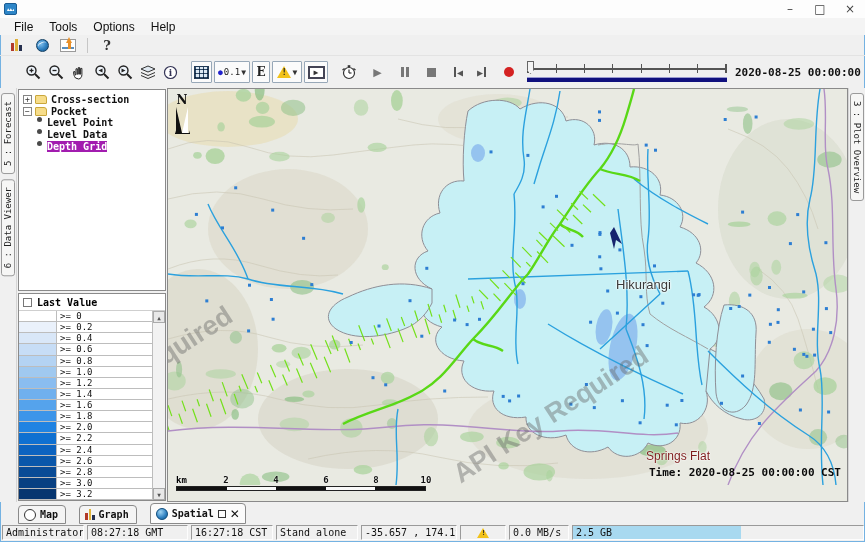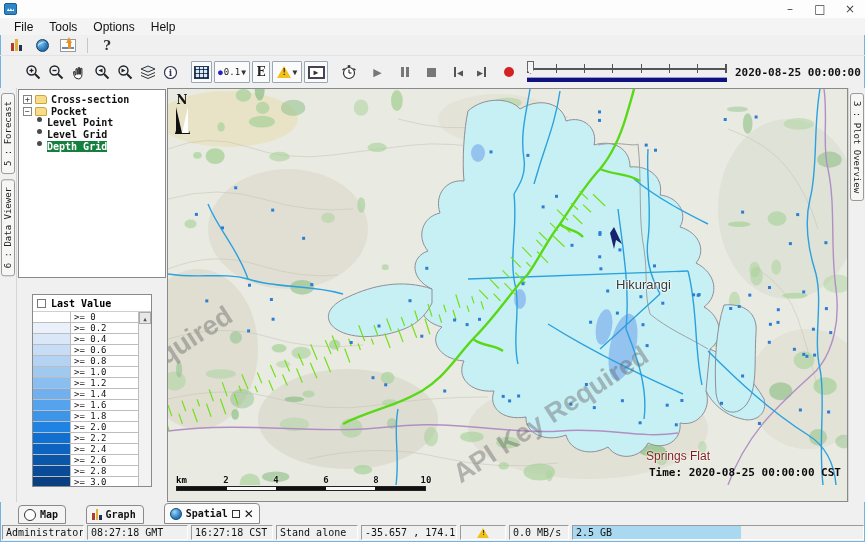--- a/index.html
+++ b/index.html
@@ -98,24 +98,24 @@
   
   .leftpanel { width:150px; flex:0 0 auto; display:flex; flex-direction:column; background:#f0f0f0; }
   .treebox { height:202px; background:#fff; border:1px solid #8a8a8a; margin:1px; overflow:hidden;
              font-size:10px; font-weight:bold; color:#111; padding:3px 0 0 4px; }
   .trow { display:flex; align-items:center; height:12px; white-space:nowrap; }
   .expander { width:9px; height:9px; border:1px solid #848484; background:#fff; font-size:8px; line-height:7px;
               text-align:center; color:#333; margin-right:3px; flex:0 0 auto; font-weight:normal;}
   .folder { width:12px; height:9px; background:#f7dd8a; border:1px solid #c9a73c; border-radius:1px 3px 1px 1px; margin-right:4px; flex:0 0 auto;}
   .bullet { width:5px; height:5px; border-radius:50%; background:#4a4a4a; margin:0 5px 0 1px; flex:0 0 auto;}
   .indent1 { margin-left:13px; display:flex; align-items:flex-start; }
-  .leaf.selected .tlabel { background:#15803d; color:#fff; }
-
-  
-  .legendbox { flex:1 1 auto; background:#fff; border:1px solid #8a8a8a; margin:15px; display:flex; flex-direction:column; overflow:hidden;}
+  .leaf.selected .tlabel { background:#a21caf; color:#fff; }
+
+  
+  .legendbox { flex:1 1 auto; background:#fff; border:1px solid #8a8a8a; margin:1px; display:flex; flex-direction:column; overflow:hidden;}
   .legendhdr { height:17px; display:flex; align-items:center; padding-left:4px; font-size:10px; font-weight:bold;
                border-bottom:1px solid #cfcfcf; flex:0 0 auto;}
   .checkbox { width:9px; height:9px; border:1px solid #777; background:#fff; margin-right:5px; }
   .legendbody { flex:1 1 auto; display:flex; }
   .legendrows { flex:1 1 auto; display:flex; flex-direction:column; }
   .lrow { flex:1 1 auto; display:flex; border-bottom:1px solid #bdbdbd; min-height:0; }
   .swatch { width:38px; border-right:1px solid #bdbdbd; flex:0 0 auto; }
   .llabel { font-size:9px; padding-left:3px; color:#111; display:flex; align-items:center; }
   .lscroll { width:13px; flex:0 0 auto; border-left:1px solid #bdbdbd; background:#f2f2f2;
              display:flex; flex-direction:column; justify-content:space-between; }
@@ -140,21 +140,21 @@
   .watermark { font-family:"Liberation Sans", sans-serif; font-size:27px; font-weight:bold;
                color:rgba(100,100,100,.42); white-space:nowrap; transform:rotate(-33deg); transform-origin:left center;}
   .scalebar { left:8px; bottom:10px; width:250px; }
   .scalenums { display:flex; font-size:9px; font-weight:bold; color:#111; height:11px; position:relative;}
   .scalenums span { position:absolute; transform:translateX(-50%); text-shadow:0 0 2px #fff;}
   .scaleunit { position:absolute; left:0; top:0; font-size:9px; font-weight:bold; text-shadow:0 0 2px #fff;}
   .scalesegs { display:flex; height:5px; border:1px solid #222; background:#fff; }
   .scalesegs i { flex:1; } .scalesegs i:nth-child(odd){ background:#111; } .scalesegs i:nth-child(even){ background:#f8f8f8; }
 
   
-  .tabbar { height:22px; display:flex; align-items:flex-end; padding-left:18px; gap:20px; flex:0 0 auto; }
+  .tabbar { height:22px; display:flex; align-items:flex-end; padding-left:18px; gap:13px; flex:0 0 auto; }
   .btab { display:flex; align-items:center; gap:4px; border:1px solid #8a8a8a; border-radius:4px 4px 0 0;
           background:#f4f4f4; font-size:10px; font-weight:bold; color:#111; padding:2px 7px 2px 5px; height:19px;}
   .btab.active { background:#fbfbfb; height:21px; padding-right:5px;}
   .tabglobe { width:12px; height:12px; border-radius:50%; border:1px solid #333; position:relative; background:#fff;
      background-image:linear-gradient(90deg,transparent 48%,#333 48% 52%,transparent 52%),
                       linear-gradient(0deg,transparent 48%,#333 48% 52%,transparent 52%);}
   .tabglobe.blue { background:#2d7fc0; border-color:#14507f;
      background-image:radial-gradient(circle at 35% 30%, #9fd4f2 0%, #2d7fc0 60%, #155988 100%);}
   .tabbars { display:flex; align-items:flex-end; gap:1px; height:11px; }
   .tabbars i { width:2.5px; display:block; }
@@ -336,21 +336,21 @@
           <span class="expander">−</span>
           <span class="folder"></span>
           <span class="tlabel">Pocket</span>
         </div>
         <div class="trow leaf indent1">
           <span class="bullet"></span>
           <span class="tlabel">Level Point</span>
         </div>
         <div class="trow leaf indent1">
           <span class="bullet"></span>
-          <span class="tlabel">Level Grid</span>
+          <span class="tlabel">Level Data</span>
         </div>
         <div class="trow leaf indent1 selected">
           <span class="bullet"></span>
           <span class="tlabel">Depth Grid</span>
         </div>
       </div>
 
       <div class="legendbox">
         <div class="legendhdr">
           <span class="checkbox"></span>

